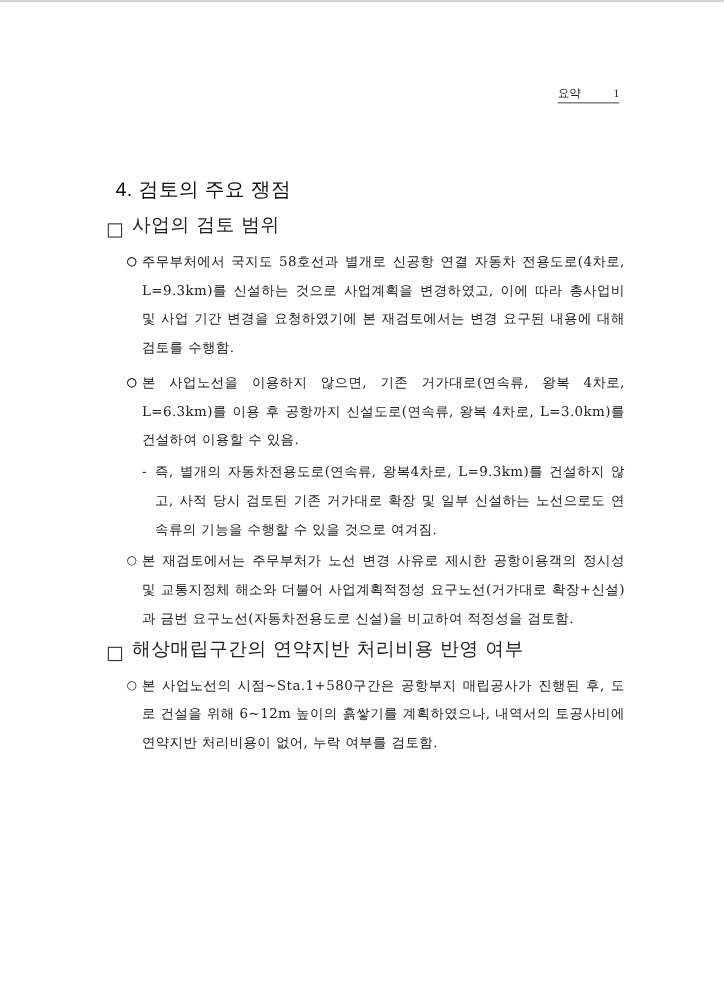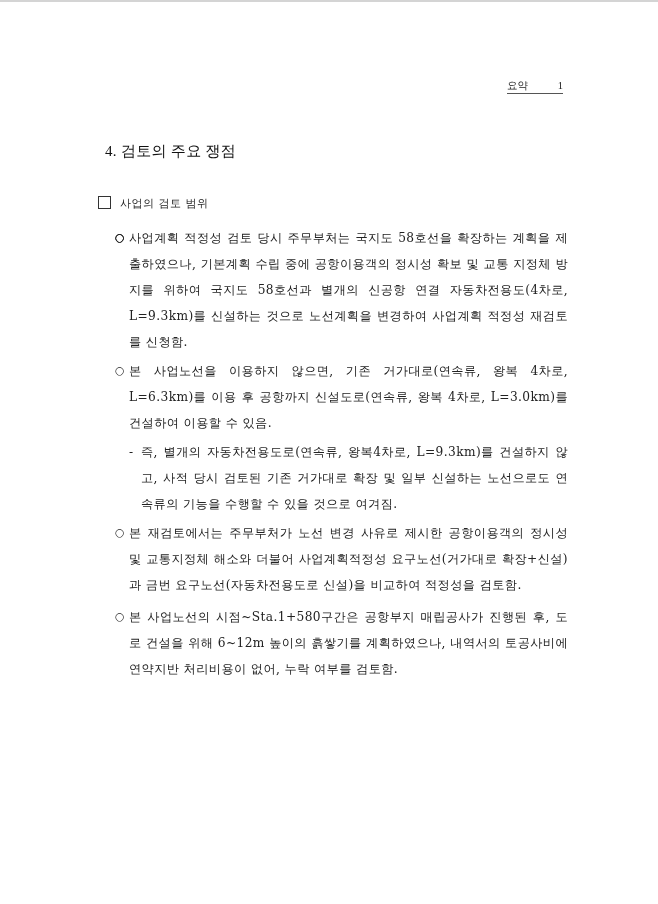--- a/index.html
+++ b/index.html
@@ -7,25 +7,25 @@
     width: 658px; height: 904px; background: #ffffff; position: relative; overflow: hidden;
     font-family: "DejaVu Serif", "Liberation Serif", serif; color: #222;
   }
   .top-rule { position: absolute; left: 0; top: 0; width: 658px; height: 2px; background: #d4d4d4; }
   .running-header {
     position: absolute; top: 79px; left: 507px; width: 56px;
     font-family: Liberation Serif, serif; font-size: 10.5px;
     border-bottom: 1px solid #555; display: flex; justify-content: space-between; line-height: 13px; padding-bottom: 1px;
   }
   .section-title {
-    position: absolute; left: 105px; top: 142px;
-    font-family: Liberation Serif, serif; font-size: 15px; color: #111; letter-spacing: 0.3px;
+    position: absolute; left: 105px; top: 160px;
+    font-family: Liberation Sans, sans-serif; font-size: 18px; color: #111; letter-spacing: 0.3px;
   }
   .content { position: absolute; left: 98px; top: 196px; width: 470px; }
-  .heading { display: flex; align-items: flex-start; font-size: 11px; height: 20px; margin-bottom: 9px; letter-spacing: 0.5px; }
+  .heading { display: flex; align-items: flex-end; font-size: 17px; height: 20px; margin-bottom: 9px; letter-spacing: 0.5px; }
   .box { width: 11px; height: 11px; border: 1px solid #333; margin-right: 9px; flex: none; }
   .item { position: relative; padding-left: 31px; font-size: 12.2px; line-height: 26px; text-align: justify; margin-bottom: 3px; letter-spacing: 0.4px; }
   .item .bullet { position: absolute; left: 17px; top: 0; font-size: 11px; }
   .subitem { position: relative; padding-left: 33px; margin-left: 10px; font-size: 12.2px; line-height: 26px; text-align: justify; margin-bottom: 3px; letter-spacing: 0.4px; }
   .subitem .dash { position: absolute; left: 21px; top: 0; }
   .group { margin-bottom: 6px; }
 </style>
 </head>
 <body>
 
@@ -43,42 +43,46 @@
   <div class="group">
     <div class="heading">
       <span class="box"></span>
       <span>사업의 검토 범위</span>
     </div>
     <div class="item">
       <span class="bullet">○</span>
     </div>
     <div class="item">
       <span class="bullet">○</span>
+      <span>주무부처에서 국지도 58호선과 별개로 신공항 연결 자동차 전용도로(4차로, L=9.3km)를 신설하는 것으로 사업계획을 변경하였고, 이에 따라 총사업비 및 사업 기간 변경을 요청하였기에 본 재검토에서는 변경 요구된 내용에 대해 검토를 수행함.</span>
     </div>
   </div>
 
   <div class="group">
     <div class="item">
       <span class="bullet">○</span>
-      <span>사업계획 적정성 검토 당시 주무부처는 국지도 58호선을 확장하는 계획을 제출하였으나, 기본계획 수립 중에 공항이용객의 정시성 확보 및 교통 지정체 방지를 위하여 국지도 58호선과 별개의 신공항 연결 자동차전용도(4차로, L=9.3km)를 신설하는 것으로 노선계획을 변경하여 사업계획 적정성 재검토를 신청함.</span>
     </div>
     <div class="item">
       <span class="bullet">○</span>
       <span>본 사업노선을 이용하지 않으면, 기존 거가대로(연속류, 왕복 4차로, L=6.3km)를 이용 후 공항까지 신설도로(연속류, 왕복 4차로, L=3.0km)를 건설하여 이용할 수 있음.</span>
     </div>
     <div class="subitem">
       <span class="dash">-</span>
       <span>즉, 별개의 자동차전용도로(연속류, 왕복4차로, L=9.3km)를 건설하지 않고, 사적 당시 검토된 기존 거가대로 확장 및 일부 신설하는 노선으로도 연속류의 기능을 수행할 수 있을 것으로 여겨짐.</span>
     </div>
     <div class="item">
       <span class="bullet">○</span>
       <span>본 재검토에서는 주무부처가 노선 변경 사유로 제시한 공항이용객의 정시성 및 교통지정체 해소와 더불어 사업계획적정성 요구노선(거가대로 확장+신설)과 금번 요구노선(자동차전용도로 신설)을 비교하여 적정성을 검토함.</span>
     </div>
   </div>
 
   <div class="group">
+    <div class="heading">
+      <span class="box"></span>
+      <span>해상매립구간의 연약지반 처리비용 반영 여부</span>
+    </div>
     <div class="item">
       <span class="bullet">○</span>
       <span>본 사업노선의 시점~Sta.1+580구간은 공항부지 매립공사가 진행된 후, 도로 건설을 위해 6~12m 높이의 흙쌓기를 계획하였으나, 내역서의 토공사비에 연약지반 처리비용이 없어, 누락 여부를 검토함.</span>
     </div>
   </div>
 
 </div>
 
 </body></html>

